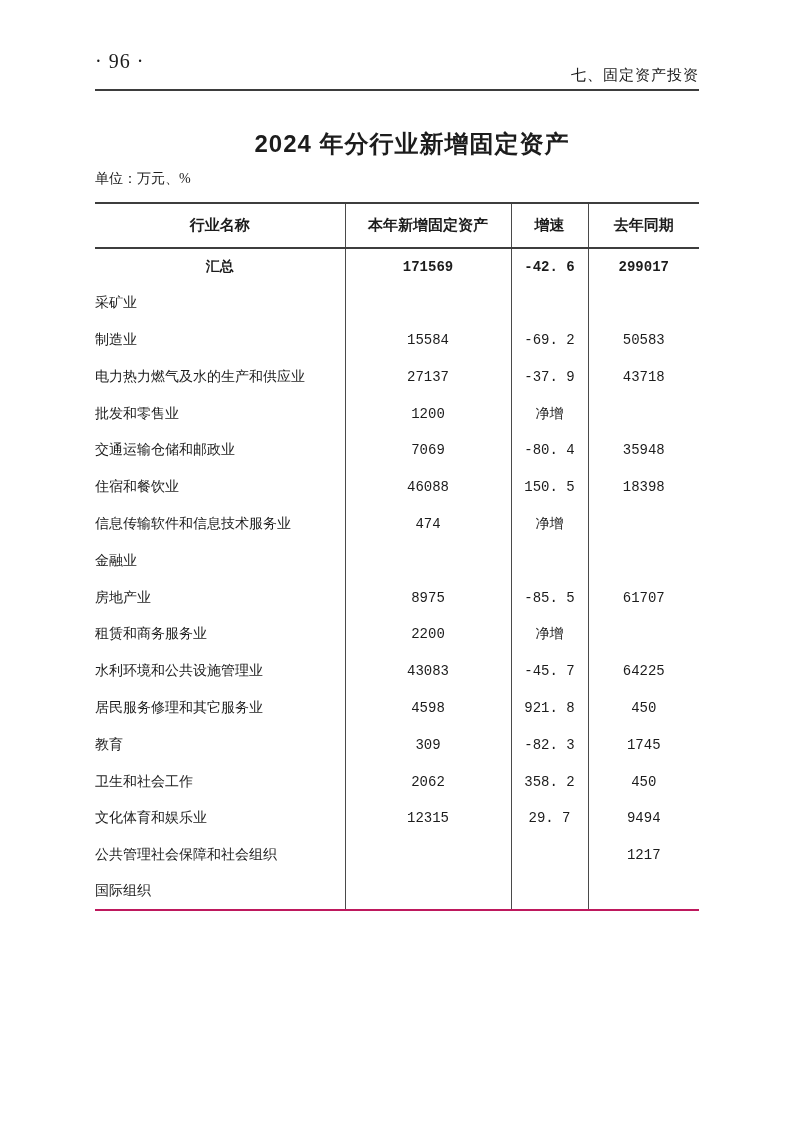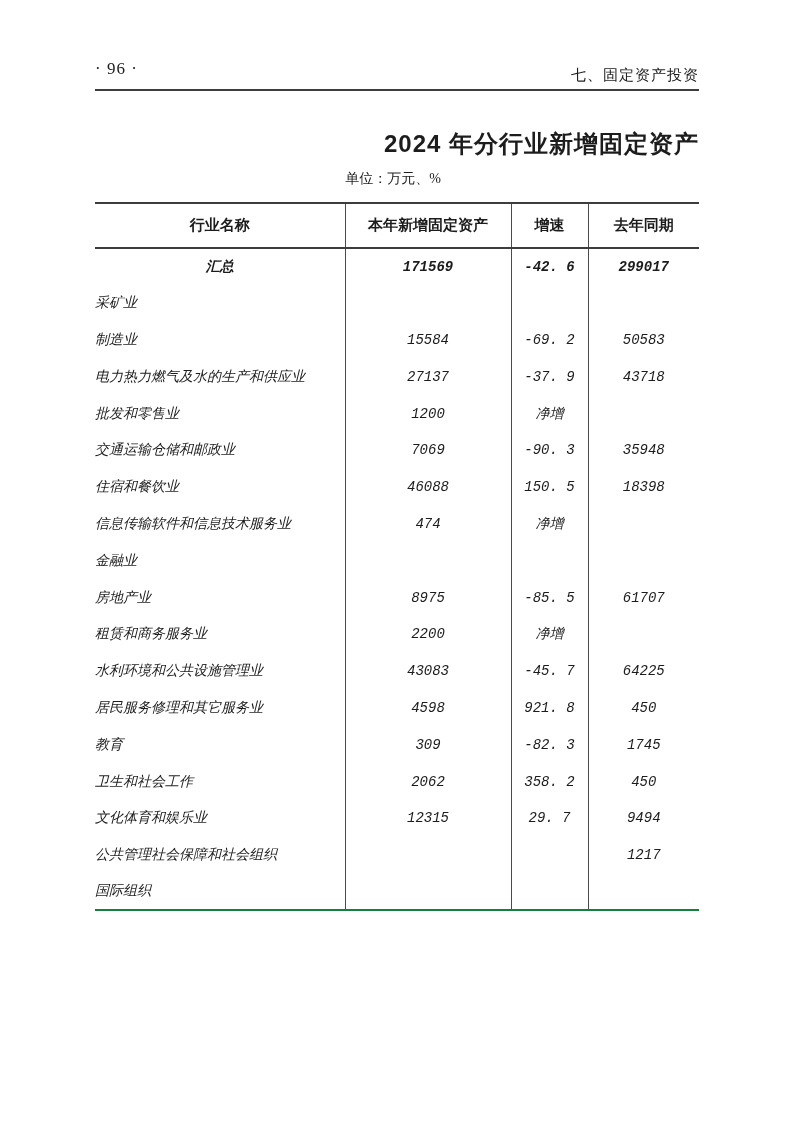--- a/index.html
+++ b/index.html
@@ -13,42 +13,42 @@
   }
 
   
   .running-head {
     position: absolute;
     left: 95px; top: 62px;
     width: 604px; height: 27px;
     border-bottom: 2px solid #3d3d3d;
   }
   .page-num {
-    position: absolute; left: 0; bottom: 10px;
-    font-size: 17px; letter-spacing: 1px;
+    position: absolute; left: 0; bottom: 16px;
+    font-size: 20px; letter-spacing: 1px;
   }
   .chapter-title {
     position: absolute; left: 0; right: 0; bottom: 4px;
     text-align: right;
     font-family: "Liberation Sans", "DejaVu Sans", sans-serif;
     font-weight: normal; font-size: 15px; letter-spacing: 1px;
   }
 
   
   .doc-title {
     position: absolute;
-    left: 95px; top: 128px; width: 604px;
-    text-align: right;
+    left: 110px; top: 128px; width: 604px;
+    text-align: center;
     font-family: "Liberation Sans", "DejaVu Sans", sans-serif;
     font-weight: bold; font-size: 24px; letter-spacing: 1px;
   }
   .unit-note {
     position: absolute;
     left: 95px; top: 170px; width: 596px;
-    text-align: center;
+    text-align: left;
     font-size: 14px;
   }
 
   
   .stat-table {
     position: absolute;
     left: 95px; top: 202px;
     width: 604px;
     border-collapse: collapse;
     table-layout: fixed;
@@ -62,21 +62,21 @@
     text-align: center; vertical-align: middle;
     border-top: 2px solid #3d3d3d;
     border-bottom: 2px solid #3d3d3d;
     padding: 0;
   }
   .stat-table td {
     font-size: 14px;
     vertical-align: middle;
     padding: 0;
   }
-  .stat-table tbody { border-bottom: 2px solid #15803d; font-style: italic; }
+  .stat-table tbody { border-bottom: 2px solid #be185d; }
 
   
   .stat-table th.v-rule, .stat-table td.v-rule { border-right: 1px solid #4a4a4a; }
 
   .cell-name { text-align: left; padding-left: 6px; }
   .cell-num  {
     text-align: center;
     font-family: "Liberation Mono", "DejaVu Sans Mono", monospace;
     font-size: 13px;
   }
@@ -136,21 +136,21 @@
       </tr>
       <tr>
         <td class="cell-name v-rule">批发和零售业</td>
         <td class="cell-num v-rule">1200</td>
         <td class="cell-num v-rule">净增</td>
         <td class="cell-num"></td>
       </tr>
       <tr>
         <td class="cell-name v-rule">交通运输仓储和邮政业</td>
         <td class="cell-num v-rule">7069</td>
-        <td class="cell-num v-rule">-90. 3</td>
+        <td class="cell-num v-rule">-80. 4</td>
         <td class="cell-num">35948</td>
       </tr>
       <tr>
         <td class="cell-name v-rule">住宿和餐饮业</td>
         <td class="cell-num v-rule">46088</td>
         <td class="cell-num v-rule">150. 5</td>
         <td class="cell-num">18398</td>
       </tr>
       <tr>
         <td class="cell-name v-rule">信息传输软件和信息技术服务业</td>

